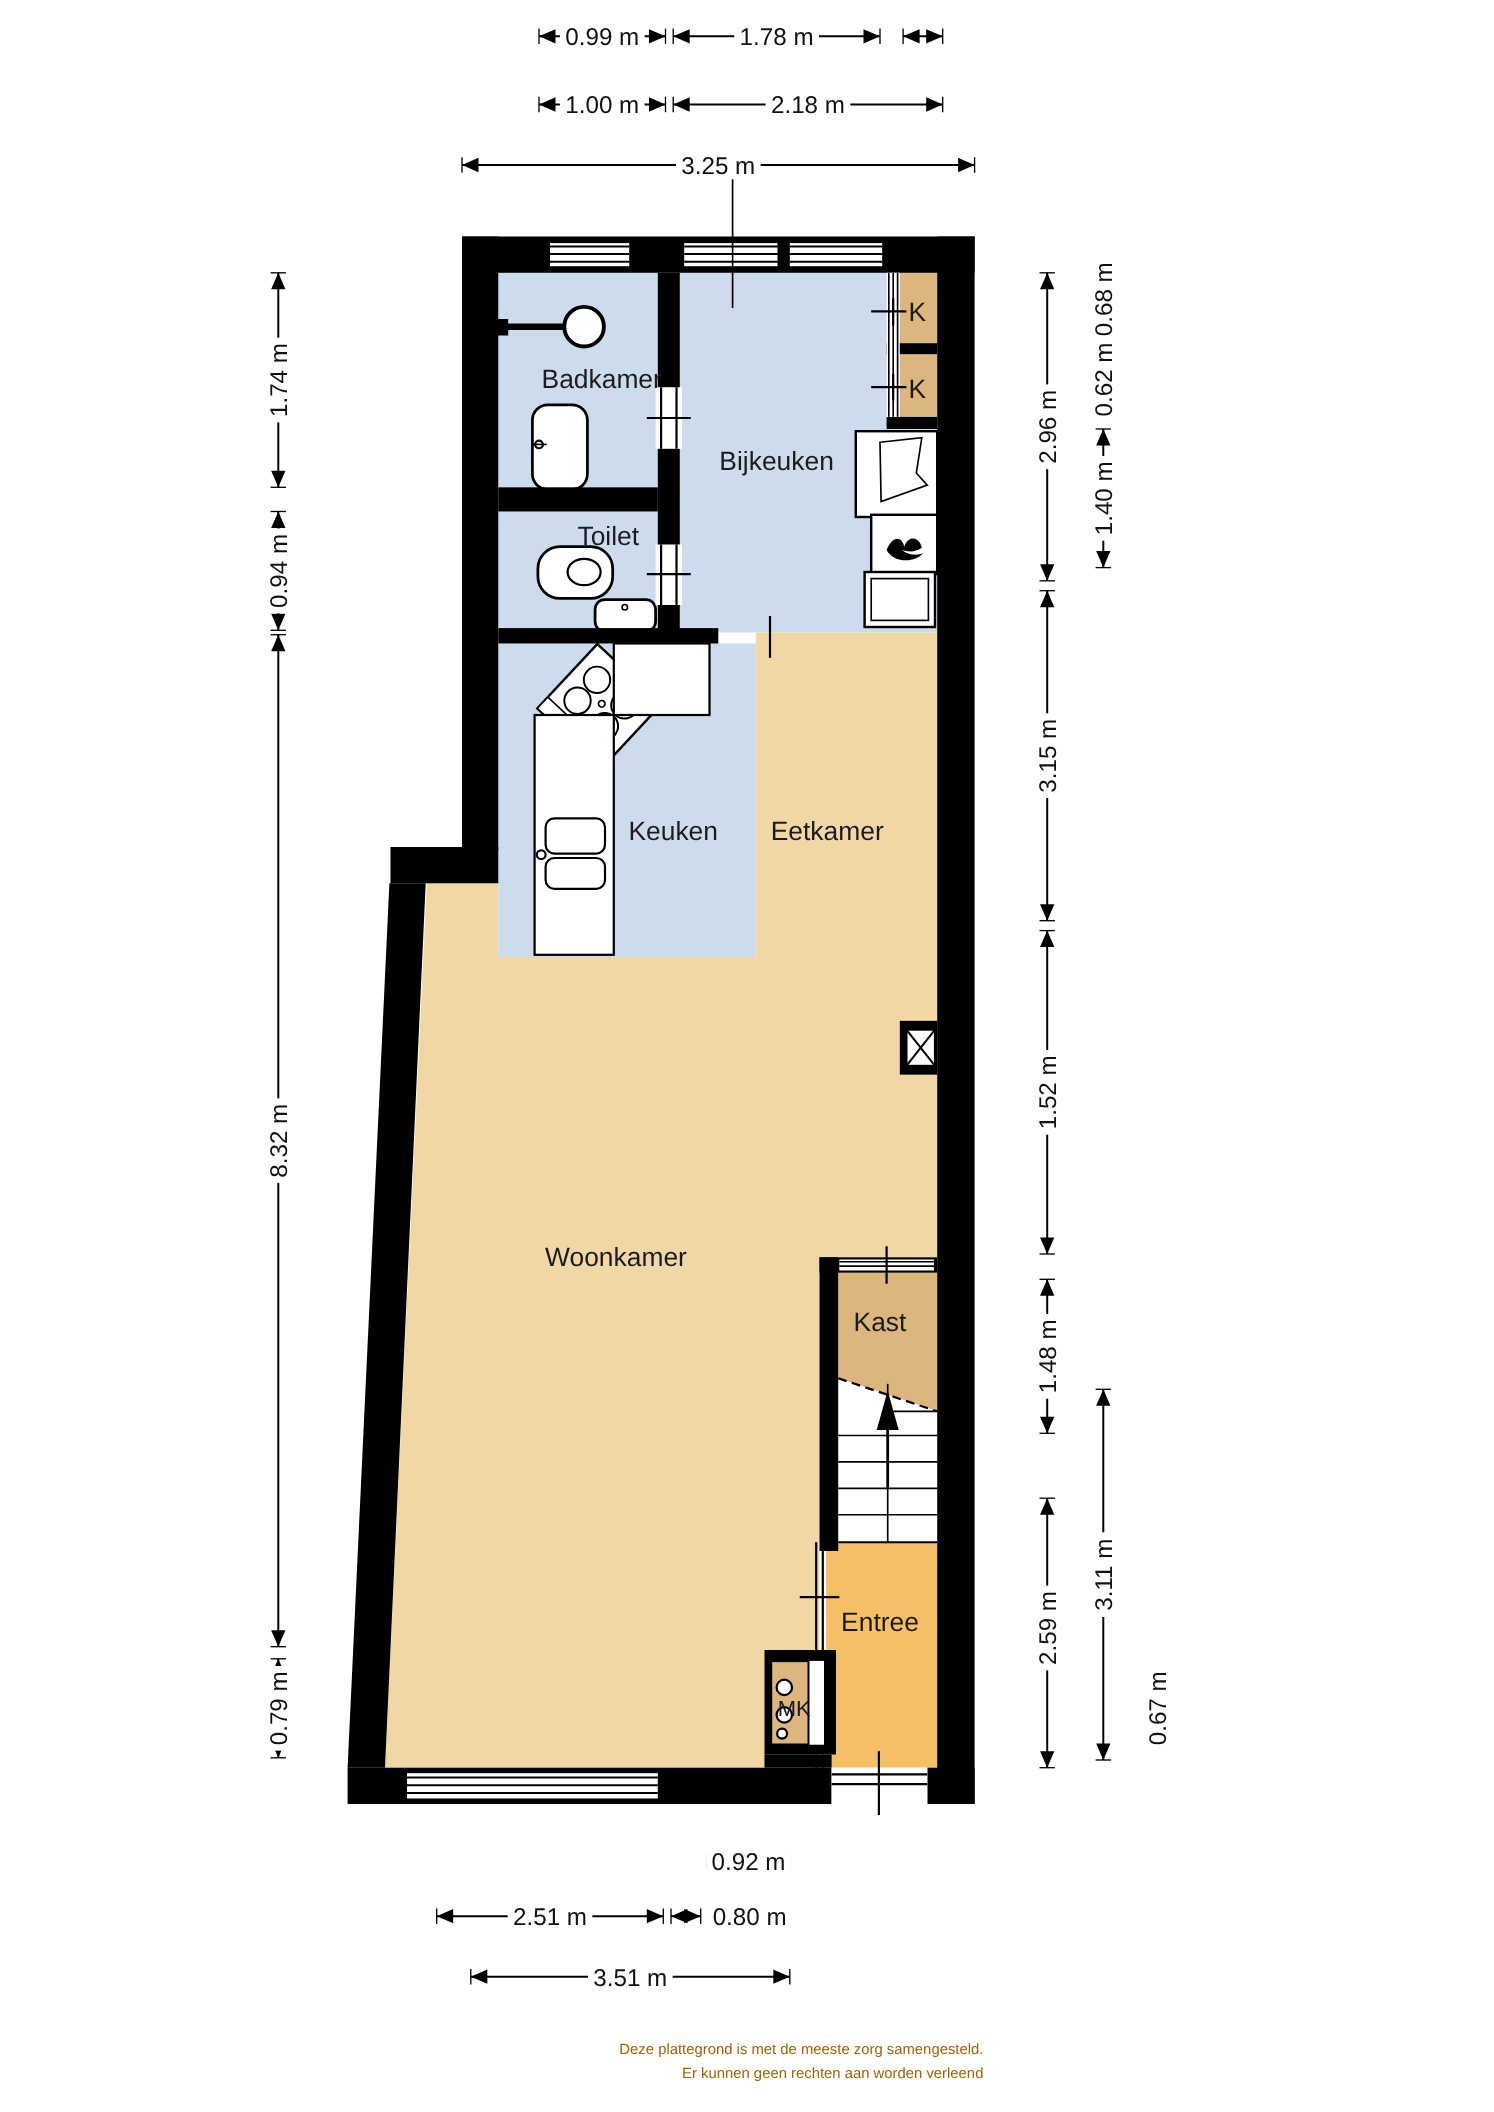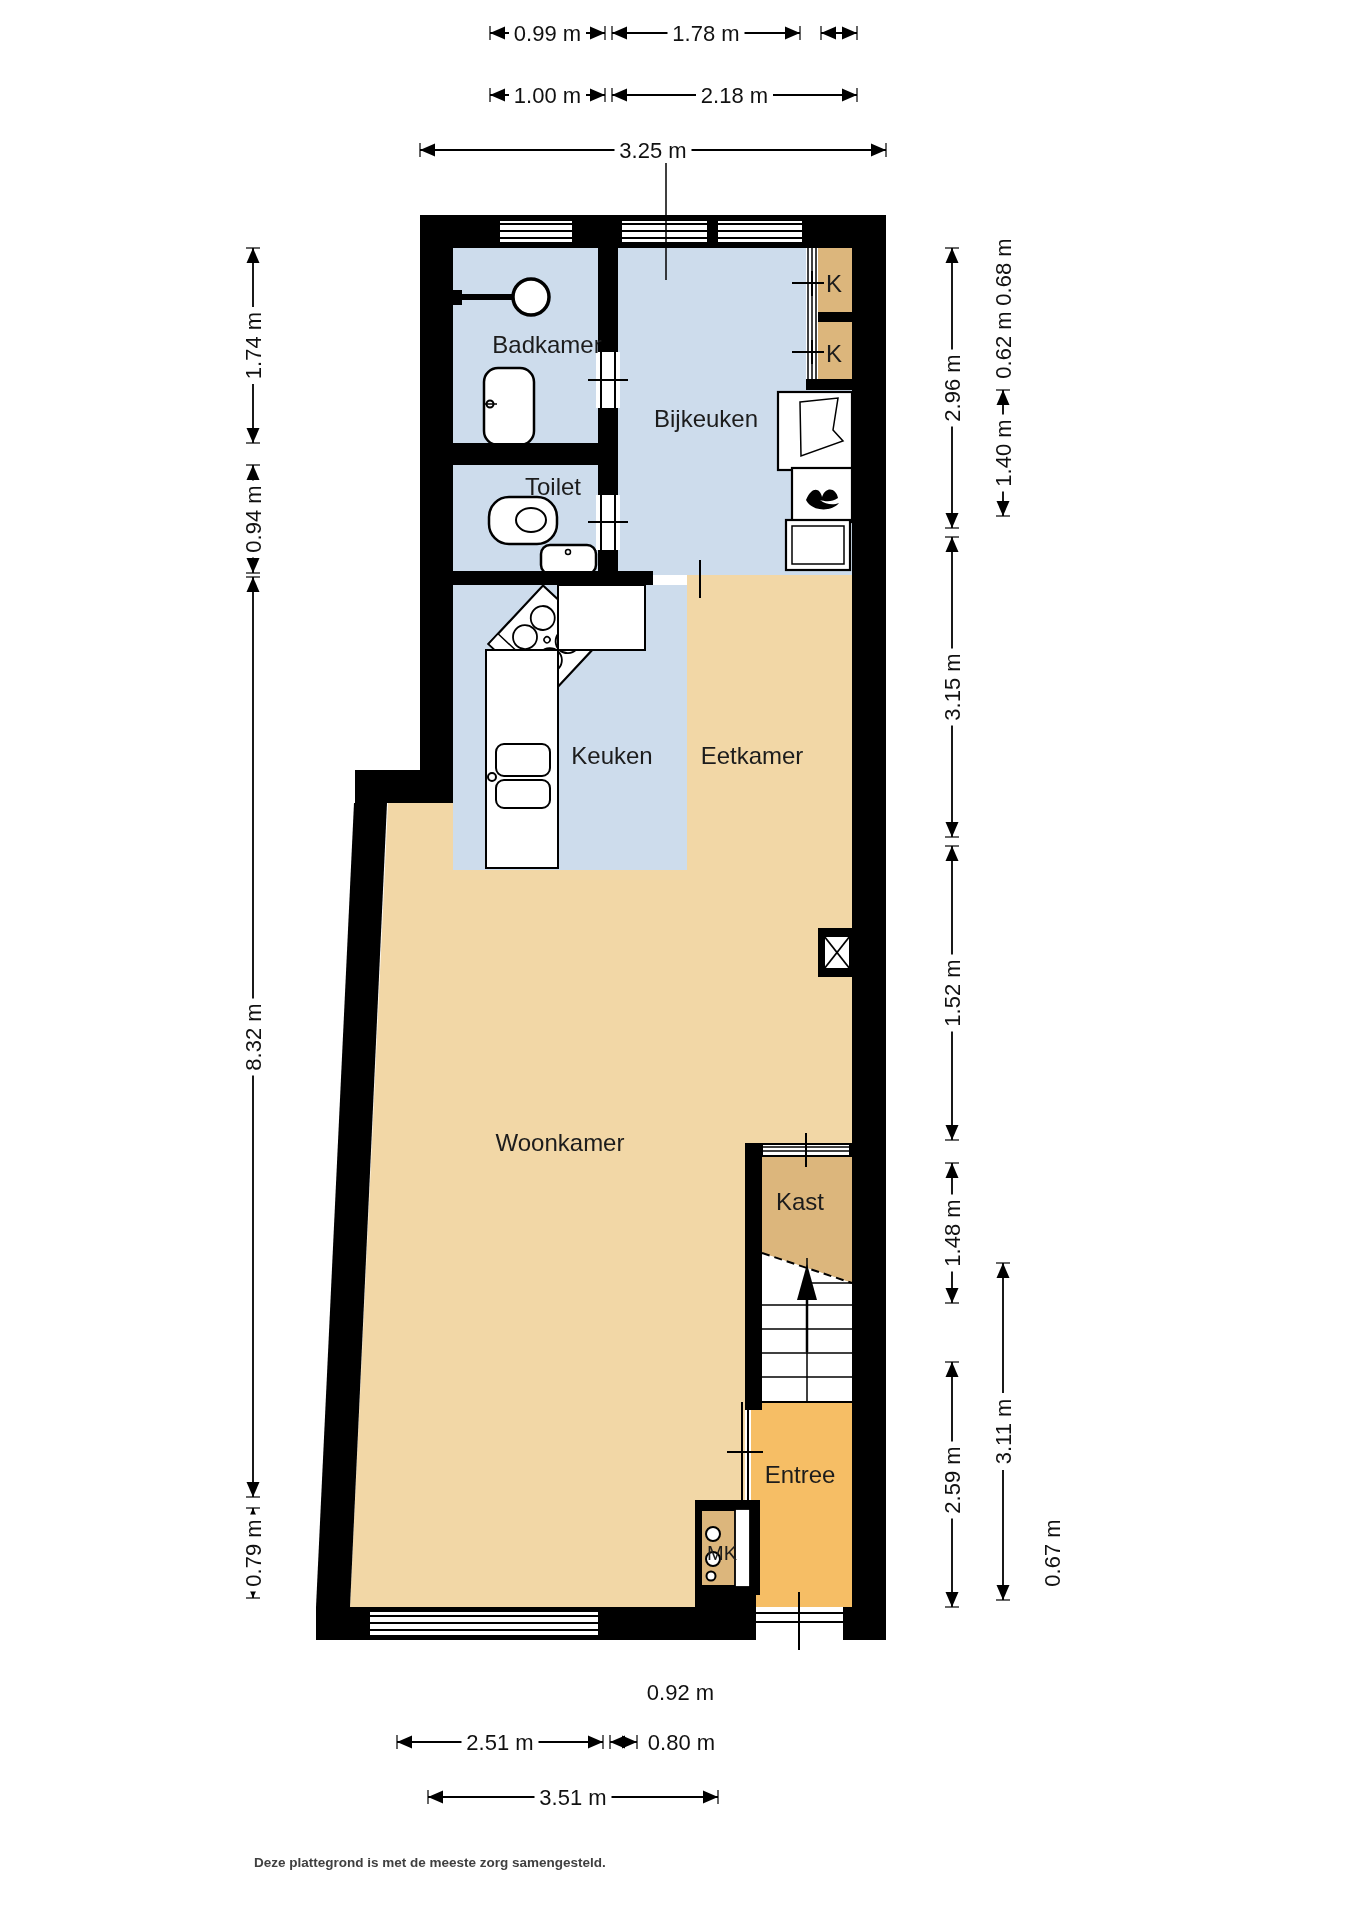--- a/index.html
+++ b/index.html
@@ -10,22 +10,22 @@
   .floor-live{fill:var(--c-live,#f2d7a6);}
   .floor-tan{fill:var(--c-tan,#dcb67c);}
   .floor-entry{fill:var(--c-entry,#f6be65);}
   .wall{fill:var(--c-wall,#000);}
   .fixture{fill:#fff;stroke:#000;}
   .thinline{stroke:#000;fill:none;}
   .room-label{font-size:24px;fill:#1c1c1c;text-anchor:middle;}
   .small-label{font-size:20px;fill:#1c1c1c;text-anchor:middle;}
   .k-label{font-size:24px;fill:#1c1c1c;}
   .dim-text{font-size:22px;fill:#111;text-anchor:middle;}
-  #footer{position:absolute;left:254px;top:1852px;width:640px;text-align:left;
-          font-size:13.5px;line-height:1.6;color:#404040;font-weight:bold;}
+  #footer{position:absolute;left:254px;top:1852px;width:640px;text-align:right;
+          font-size:13.5px;line-height:1.6;color:#a16207;}
 </style>
 </head>
 <body>
 
 <div id="stage">
 <svg width="1358" height="1920" viewBox="0 0 1358 1920">
 
   <g>
     <rect class="floor-wet" x="453" y="248" width="145" height="195"></rect>
     <rect class="floor-wet" x="453" y="465" width="145" height="106"></rect>
@@ -463,14 +463,15 @@
           <polygon points="428,1797 443,1790.5 443,1803.5" fill="#000"></polygon>
           <polygon points="718,1797 703,1790.5 703,1803.5" fill="#000"></polygon>
           <rect x="534.5" y="1784" width="77" height="26" fill="#fff"></rect>
           <text x="573" y="1805" class="dim-text">3.51 m</text>
         </g>
       </g>
 </svg>
 
 <div id="footer">
   <div>Deze plattegrond is met de meeste zorg samengesteld.</div>
+  <div>Er kunnen geen rechten aan worden verleend</div>
 </div>
 </div>
 
 </body></html>

